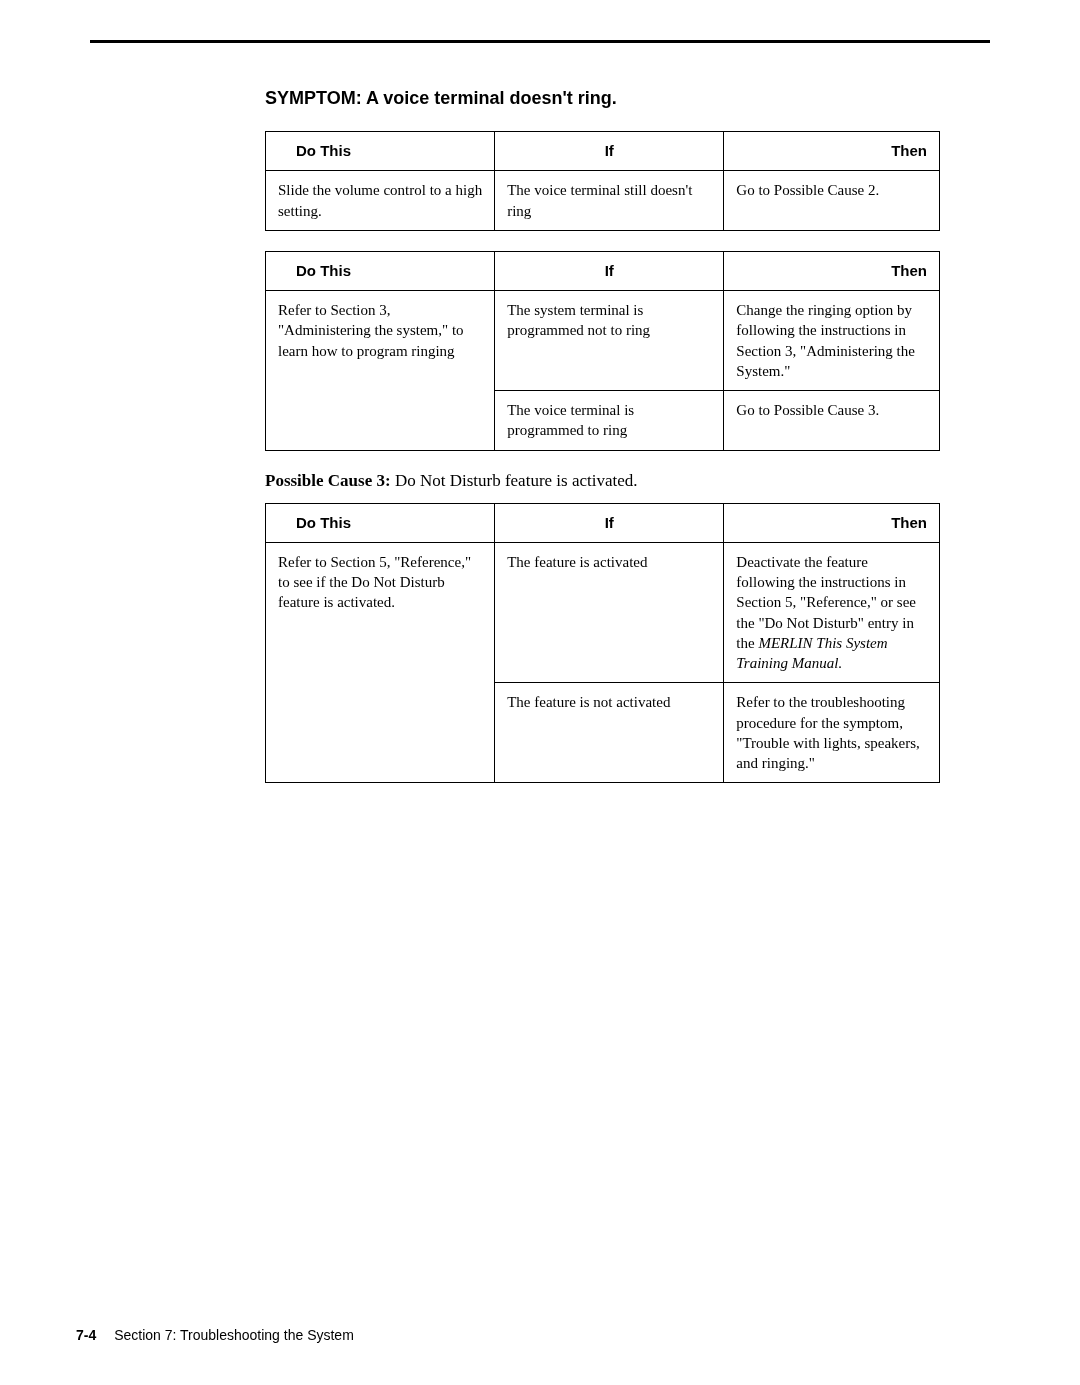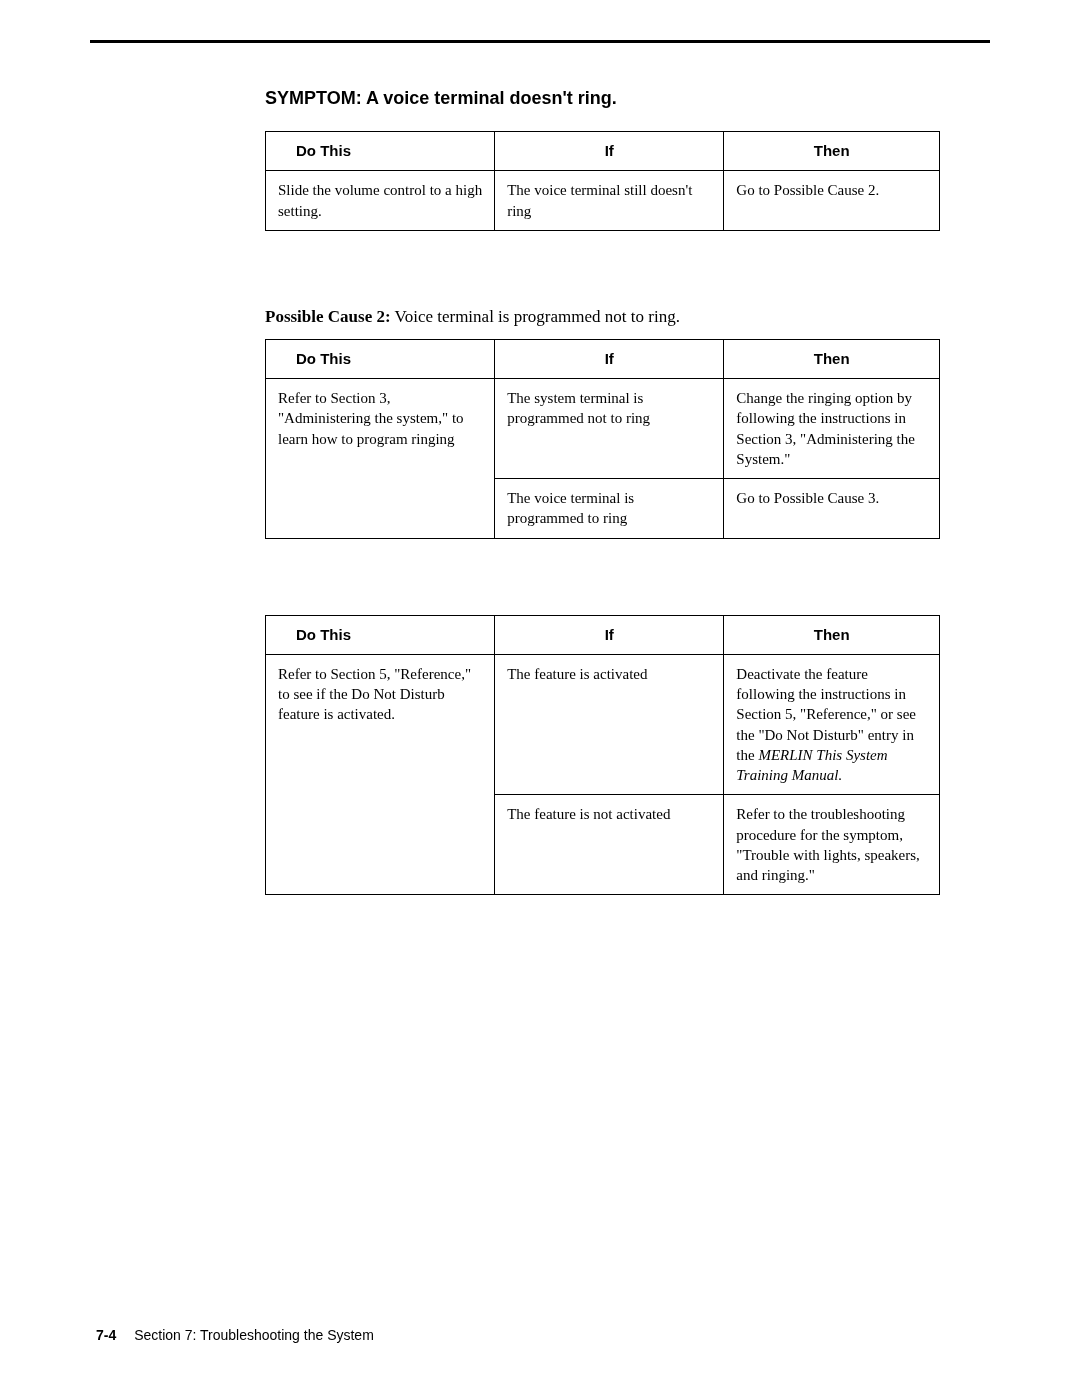--- a/index.html
+++ b/index.html
@@ -33,43 +33,43 @@
   }
   .cause-title {
     font-size: 17px;
     margin: 0 0 12px 0;
   }
   .cause-title .lbl { font-weight: bold; }
   .cause-title .txt { font-weight: normal; }
   table.troubleshoot {
     border-collapse: collapse;
     width: 100%;
-    margin-bottom: 76px;
+    margin-bottom: 20px;
     font-size: 15px;
   }
   table.troubleshoot th, table.troubleshoot td {
     border: 1.5px solid #000;
     padding: 9px 12px;
     text-align: left;
     vertical-align: top;
     line-height: 1.35;
   }
   table.troubleshoot th {
     font-family: Arial, Helvetica, sans-serif;
     font-weight: bold;
     font-size: 15px;
   }
   table.troubleshoot th.col-do { width: 34%; text-align: left; padding-left: 30px;}
   table.troubleshoot th.col-if { width: 34%; text-align: center; }
-  table.troubleshoot th.col-then { width: 32%; text-align: center; }
+  table.troubleshoot th.col-then { width: 32%; text-align: right; }
   .italic { font-style: italic; }
   .footer {
     position: absolute;
     bottom: 42px;
-    left: 96px;
+    left: 76px;
     font-family: Arial, Helvetica, sans-serif;
     font-size: 14px;
   }
   .footer .pg { font-weight: bold; margin-right: 14px; }
 </style>
 </head>
 <body>
 
 <div class="page">
   <div class="rule"></div>
@@ -86,42 +86,42 @@
         <th class="col-then">Then</th>
       </tr>
       <tr>
         <td>Slide the volume control to a high setting.</td>
         <td>The voice terminal still doesn't ring</td>
         <td>Go to Possible Cause 2.</td>
       </tr>
     </tbody>
       </table>
 
-    <p class="cause-title">
-      <span class="lbl">Possible Cause 2:</span><span class="txt"> Voice terminal is programmed not to ring.</span>
-    </p>
     <table class="troubleshoot">
       <tbody>
           <tr>
         <th class="col-do">Do This</th>
         <th class="col-if">If</th>
         <th class="col-then">Then</th>
       </tr>
       <tr>
         <td rowspan="2">Refer to Section 3, "Administering the system," to learn how to program ringing</td>
         <td style="padding-bottom:40px;">The system terminal is programmed not to ring</td>
         <td>Change the ringing option by following the instructions in Section 3, "Administering the System."</td>
       </tr>
       <tr>
         <td>The voice terminal is programmed to ring</td>
         <td>Go to Possible Cause 3.</td>
       </tr>
     </tbody>
       </table>
 
+    <p class="cause-title">
+      <span class="lbl">Possible Cause 3:</span><span class="txt"> Do Not Disturb feature is activated.</span>
+    </p>
     <table class="troubleshoot">
       <tbody>
           <tr>
         <th class="col-do">Do This</th>
         <th class="col-if">If</th>
         <th class="col-then">Then</th>
       </tr>
       <tr>
         <td rowspan="2">Refer to Section 5, "Reference," to see if the Do Not Disturb feature is activated.</td>
         <td>The feature is activated</td>

